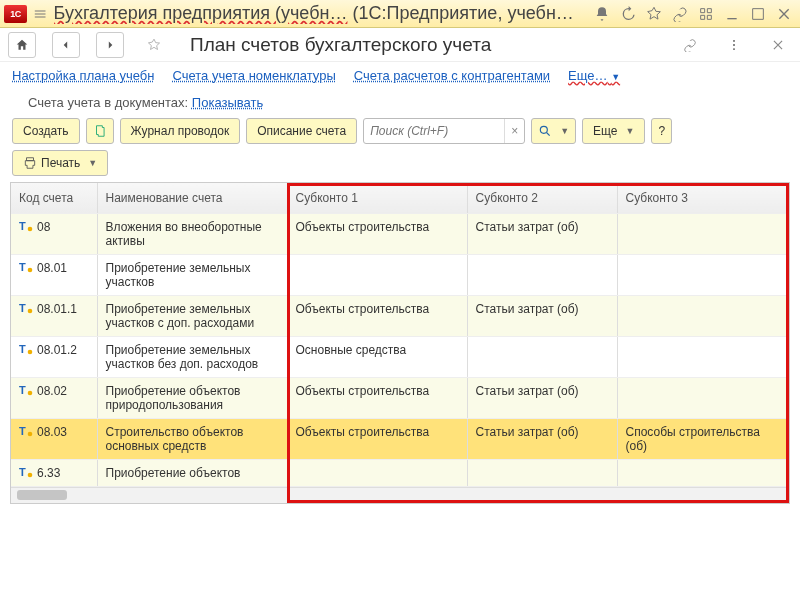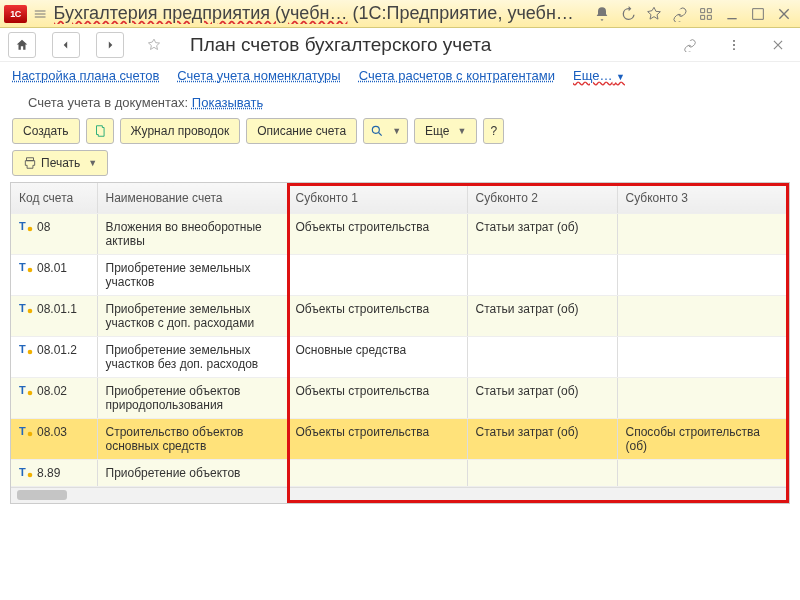--- a/index.html
+++ b/index.html
@@ -126,40 +126,44 @@
       </svg>
     </div>
   <div class="icon-btn borderless">
       <svg viewBox="0 0 24 24">
         <path d="M5 5l14 14M19 5L5 19" stroke="#888" stroke-width="2"></path>
       </svg>
     </div>
 </div>
 
 <div class="link-row">
-  <span class="linktab">Настройка плана счетов</span>
+  <span class="linktab">Настройка плана учебн</span>
   <span class="linktab">Счета учета номенклатуры</span>
   <span class="linktab">Счета расчетов с контрагентами</span>
   <span class="linktab wavy"><span>Еще…</span> <span style="font-size:9px;">▼</span></span>
 </div>
 
 <div class="filter-row">
   <span>Счета учета в документах:</span>
   <a href="#">Показывать</a>
 </div>
 
 <div class="toolbar">
   <div class="btn">Создать</div>
   <div class="btn small">
       <svg width="14" height="14" viewBox="0 0 24 24">
         <path d="M6 3h10v3h3v15H9v-3H6z" fill="none" stroke="#2a7" stroke-width="1.6"></path>
       </svg>
     </div>
   <div class="btn">Журнал проводок</div>
   <div class="btn">Описание счета</div>
+  <div class="searchbox">
+    <input placeholder="Поиск (Ctrl+F)" style="">
+    <span class="clear">×</span>
+  </div>
   <div class="btn small dropbtn">
       <svg width="14" height="14" viewBox="0 0 24 24">
         <circle cx="10" cy="10" r="6" fill="none" stroke="#26a" stroke-width="2"></circle>
         <path d="M15 15l5 5" stroke="#26a" stroke-width="2"></path>
       </svg>
       <span class="arrow">▼</span>
     </div>
   <div class="btn dropbtn">
       <span>Еще</span>
       <span class="arrow">▼</span>
@@ -287,21 +291,21 @@
           <td>Статьи затрат (об)</td>
           <td>Способы строительства (об)</td>
         </tr>
         <tr class="odd">
           <td>
             <div class="code-cell">
               <span class="t-icon"><svg viewBox="0 0 14 12">
                   <text x="0" y="10" font-size="11" font-weight="bold" fill="#2266bb">T</text>
                   <circle cx="11" cy="9" r="2.3" fill="#f0b000"></circle>
                 </svg></span>
-              <span>8.89</span>
+              <span>6.33</span>
             </div>
           </td>
           <td>Приобретение объектов</td>
           <td></td>
           <td></td>
           <td></td>
         </tr>
       </tbody>
   </table>
   <div class="scrollbar-h">

